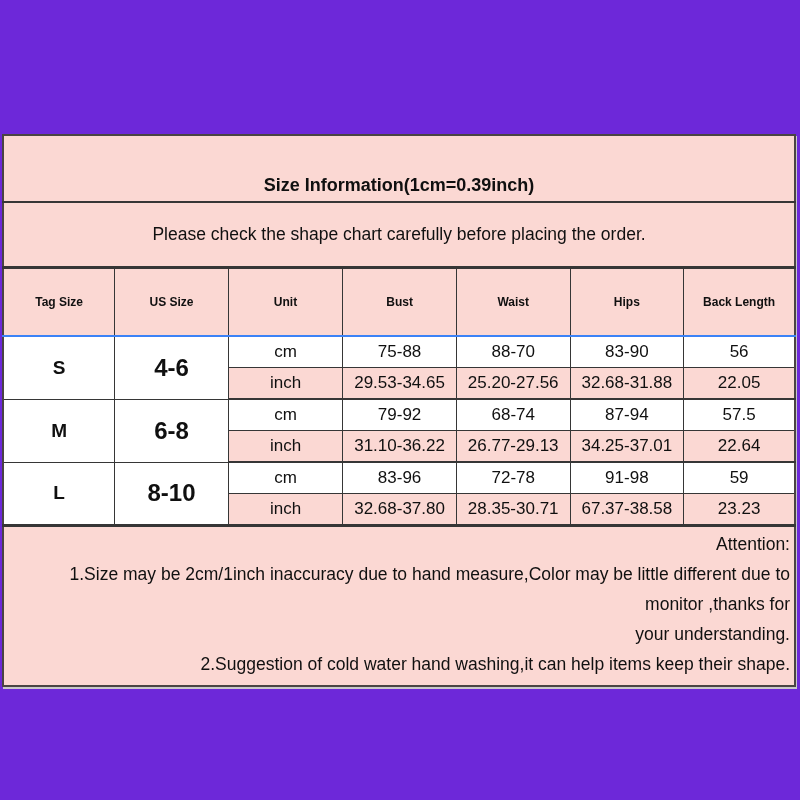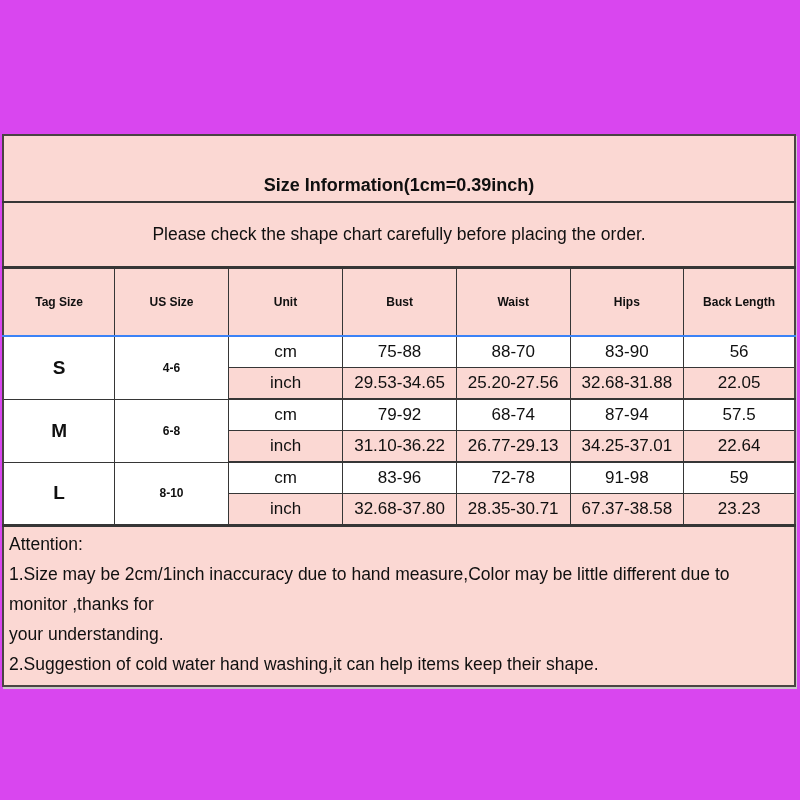--- a/index.html
+++ b/index.html
@@ -5,21 +5,21 @@
   html, body {
     margin: 0;
     padding: 0;
     background: #ffffff;
     font-family: "Liberation Sans", sans-serif;
   }
   .canvas {
     position: relative;
     width: 800px;
     height: 800px;
-    background: #d946ef;
+    background: #6d28d9;
     overflow: hidden;
   }
   table.size-table {
     position: absolute;
     left: 2px;
     top: 134px;
     width: 794px;
     border-collapse: collapse;
     table-layout: fixed;
     border: 2px solid #4a4443;
@@ -68,25 +68,25 @@
     margin-top: 48px;
   }
   td.tag-cell {
     background: #ffffff !important;
     font-weight: bold;
     font-size: 19px;
   }
   td.us-cell {
     background: #ffffff !important;
     font-weight: bold;
-    font-size: 12px;
+    font-size: 24px;
   }
   tr.attention-row td {
     background: var(--pink);
-    text-align: left;
+    text-align: right;
     vertical-align: top;
     padding: 2px 4px 6px 5px;
     height: 118px;
     border-top: 3px solid #363636;
     white-space: normal;
   }
   .attn-line {
     line-height: 30px;
     font-size: 17.5px;
     color: #101010;

